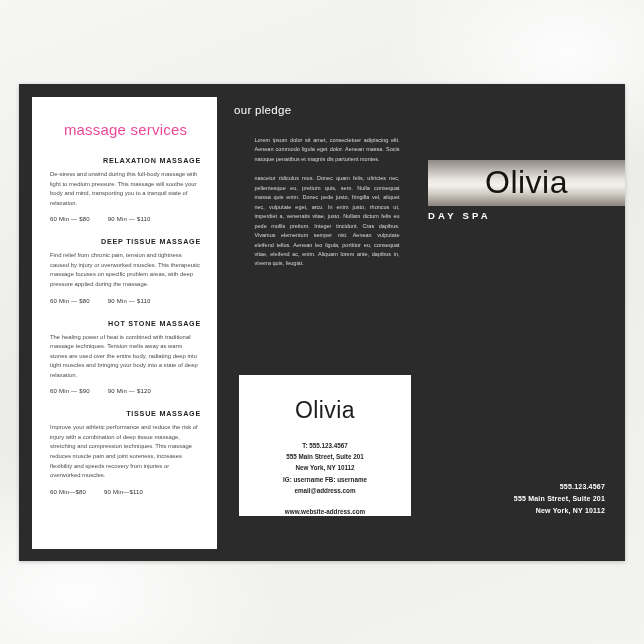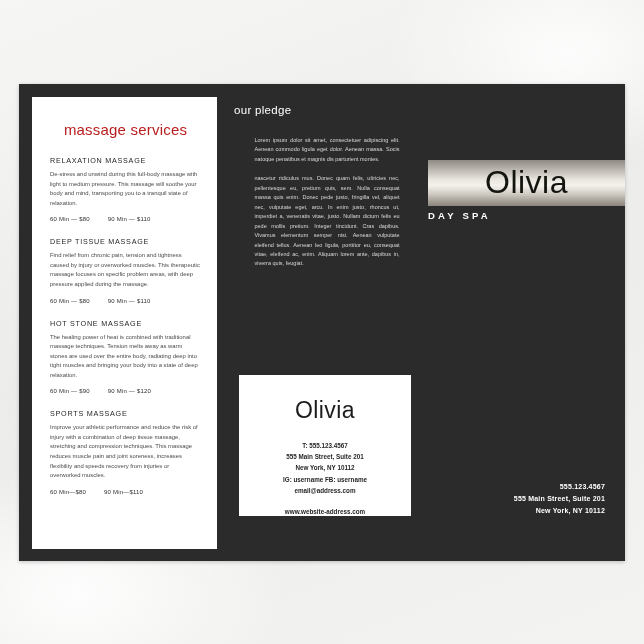--- a/index.html
+++ b/index.html
@@ -38,35 +38,36 @@
     left: 13px;
     top: 13px;
     width: 185px;
     height: 452px;
     background: #ffffff;
     box-sizing: border-box;
     padding: 20px 16px 10px 18px;
   }
   .panel-title {
     font-size: 15px;
-    color: #b91c1c;
+    color: #ec4899;
     text-align: center;
     letter-spacing: 0.2px;
     margin: 4px 0 18px 0;
     font-weight: 400;
   }
   .svc {
     margin-bottom: 15px;
   }
   .svc-name {
     font-size: 7.2px;
     letter-spacing: 0.75px;
     color: #1f1f1f;
     margin-bottom: 5px;
-    font-weight: 400;
+    font-weight: 700;
+    text-align: right;
   }
   .svc-desc {
     font-size: 5.9px;
     line-height: 1.62;
     color: #4a4a4a;
     margin-bottom: 8px;
   }
   .svc-prices {
     font-size: 6px;
     color: #2f2f2f;
@@ -206,21 +207,21 @@
 
     <div class="svc">
       <div class="svc-name">HOT STONE MASSAGE</div>
       <div class="svc-desc">The healing power of heat is combined with traditional massage techniques. Tension melts away as warm stones are used over the entire body, radiating deep into tight muscles and bringing your body into a state of deep relaxation.</div>
       <div class="svc-prices">
         <span>60 Min — $90</span><span class="gap"></span><span>90 Min — $120</span>
       </div>
     </div>
 
     <div class="svc">
-      <div class="svc-name">SPORTS MASSAGE</div>
+      <div class="svc-name">TISSUE MASSAGE</div>
       <div class="svc-desc">Improve your athletic performance and reduce the risk of injury with a combination of deep tissue massage, stretching and compression techniques. This massage reduces muscle pain and joint soreness, increases flexibility and speeds recovery from injuries or overworked muscles.</div>
       <div class="svc-prices">
         <span>60 Min—$80</span><span class="gap"></span><span>90 Min—$110</span>
       </div>
     </div>
   </div>
 
   <div class="panel-pledge">
     <div class="pledge-title">our pledge</div>
     <div class="pledge-body">

